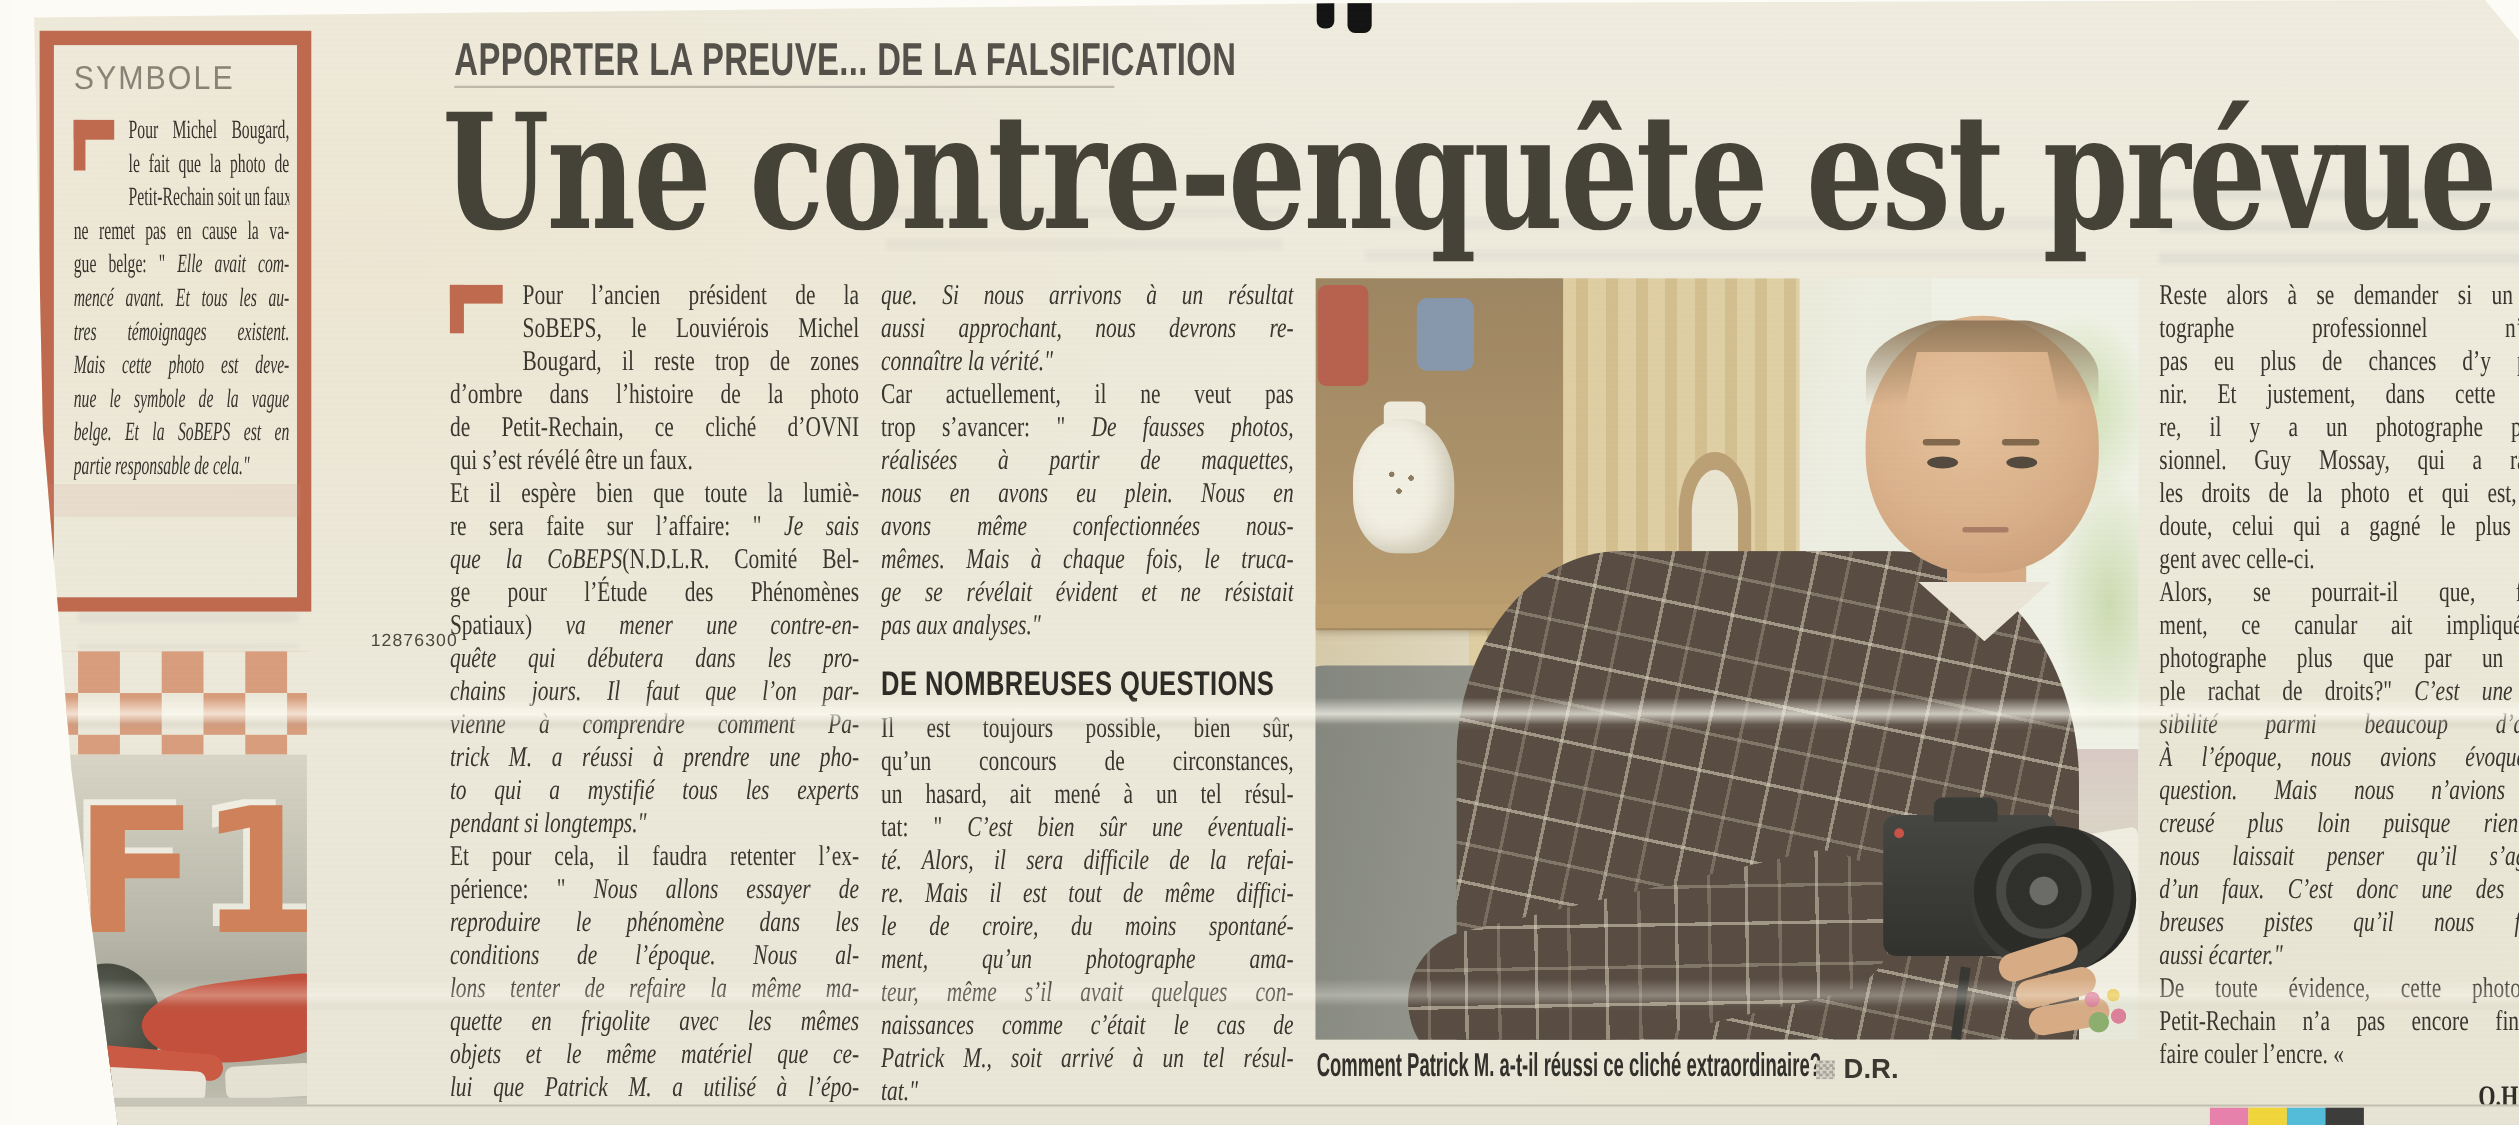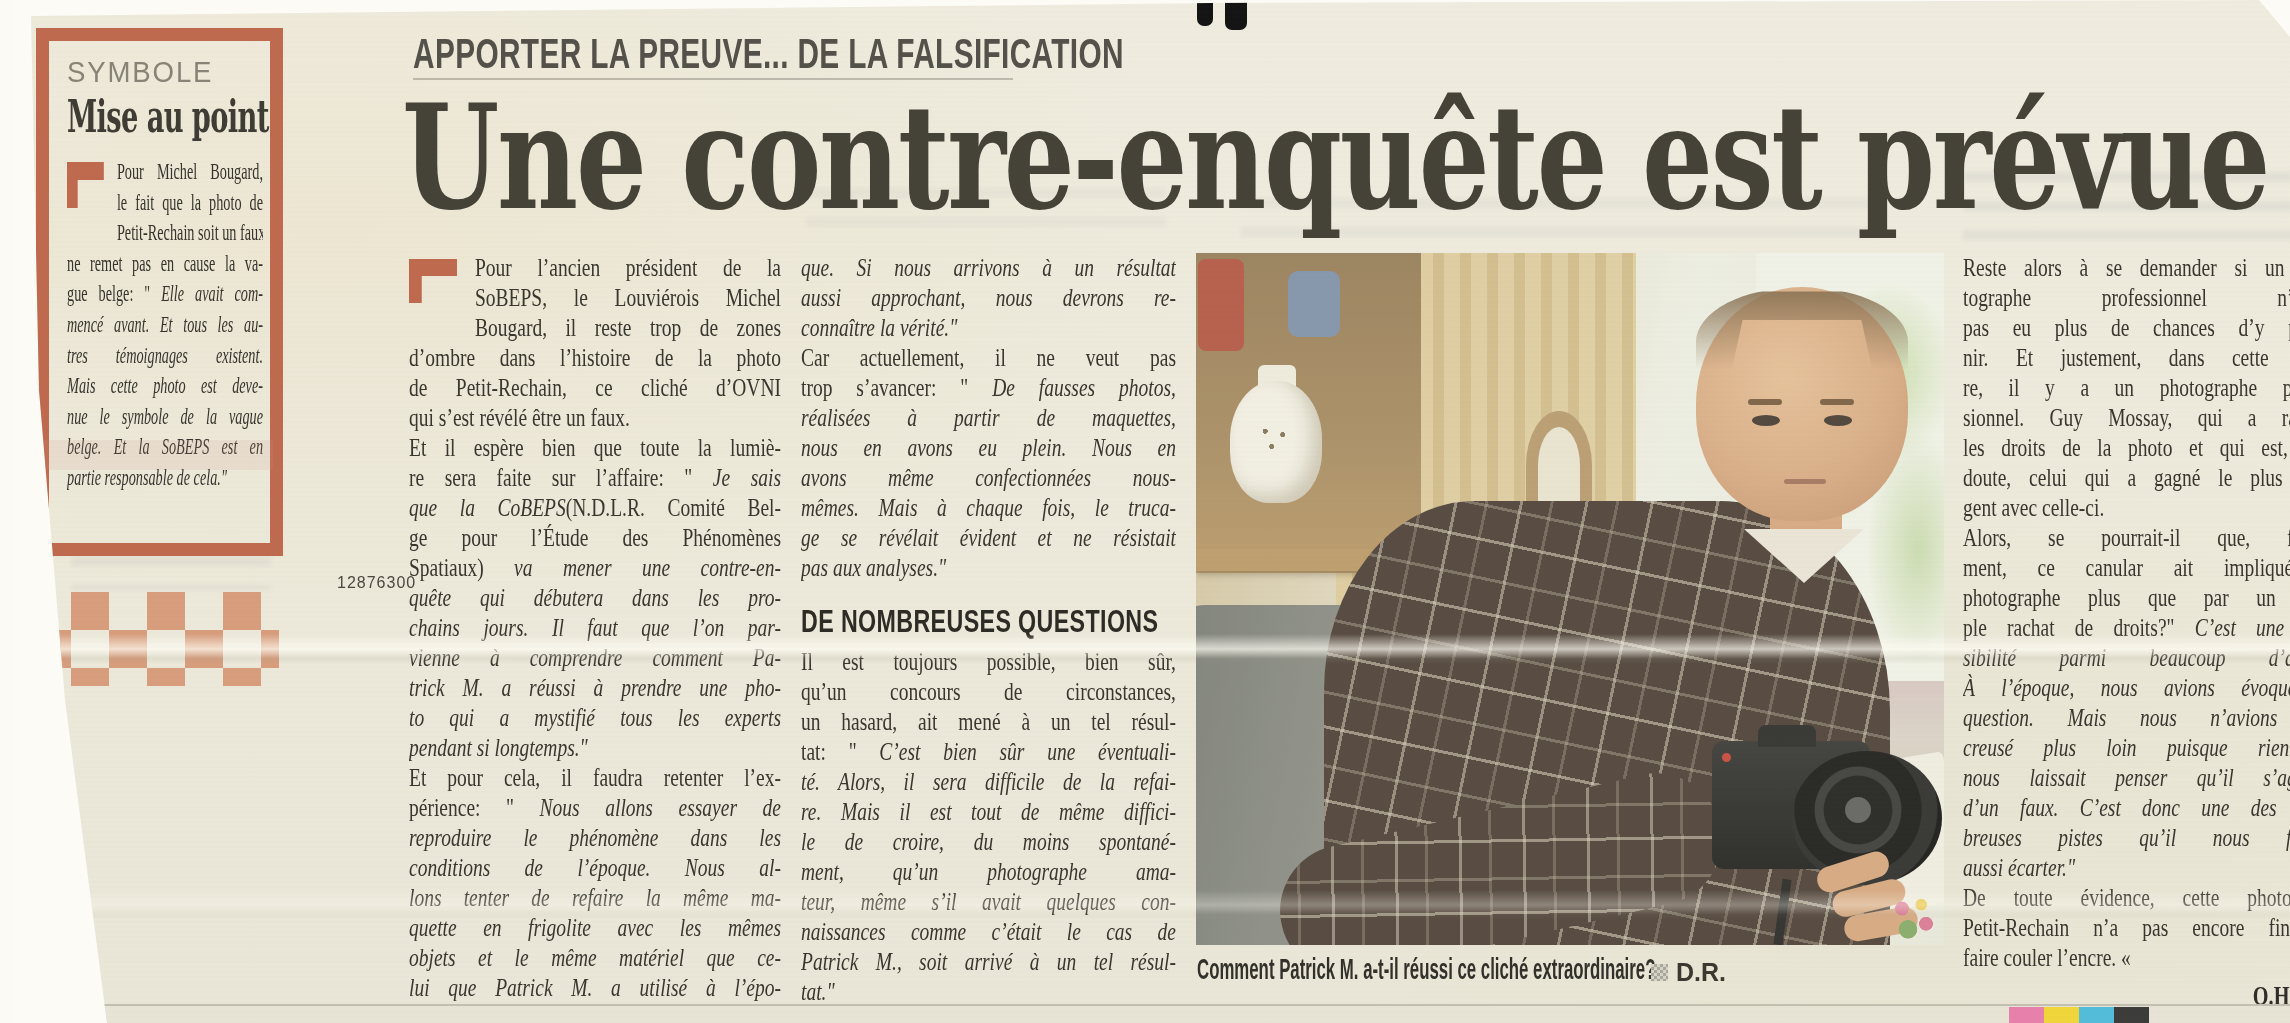--- a/index.html
+++ b/index.html
@@ -148,21 +148,20 @@
     <div class="abs ink-mark" style="left:1186px;top:0;width:16px;height:26px;"></div>
     <div class="abs ink-mark" style="left:1214px;top:0;width:22px;height:30px;"></div>
 
     <div class="abs ghost" style="left:1952px;top:172px;width:330px;height:76px;opacity:.5;"></div>
     <div class="abs ghost" style="left:1230px;top:198px;width:640px;height:50px;opacity:.35;"></div>
     <div class="abs ghost" style="left:795px;top:188px;width:360px;height:58px;opacity:.3;"></div>
     <div class="abs ghost" style="left:60px;top:556px;width:200px;height:34px;opacity:.4;"></div>
 
     <div id="sidebox" class="abs">
       <div><span id="sb-kicker">SYMBOLE</span></div>
-      <div><span id="sb-title">Mise au point</span></div>
       <div id="sb-body" class="scale-wrap">
         <div class="corner-glyph"></div>
         <div>
             <div class="bl"><span>Pour Michel Bougard,</span></div>
             <div class="bl"><span>le fait que la photo de</span></div>
             <div class="bl"><span>Petit-Rechain soit un faux</span></div>
             <div class="bl"><span>ne remet pas en cause la va-</span></div>
             <div class="bl"><span>gue belge: " </span><span class="it">Elle avait com-</span></div>
             <div class="bl"><span class="it">mencé avant. Et tous les au-</span></div>
             <div class="bl"><span class="it">tres témoignages existent.</span></div>
@@ -170,20 +169,30 @@
             <div class="bl"><span class="it">nue le symbole de la vague</span></div>
             <div class="bl"><span class="it">belge. Et la SoBEPS est en</span></div>
             <div class="bl end"><span class="it">partie responsable de cela."</span></div>
           </div>
       </div>
     </div>
     <div id="tint-band" class="abs"></div>
 
     <div id="ad-number" class="abs">12876300</div>
     <div id="ad-checker" class="abs"></div>
+    <div id="f1zone" class="abs">
+      <div id="f1text">F1</div>
+      <div class="f1-wheel"></div>
+      <div class="f1-body"></div>
+      <div class="f1-nose"></div>
+      <div class="f1-pod"></div>
+      <div class="f1-pod2"></div>
+      <div class="f1-wing"></div>
+      <div class="f1-shadow"></div>
+    </div>
 
     <div id="kicker" class="abs">APPORTER LA PREUVE... DE LA FALSIFICATION</div>
     <div id="kicker-rule" class="abs"></div>
     <div id="headline" class="abs">Une contre-enquête est prévue</div>
 
     <div id="col1" class="abs bodycol">
       <div class="col1-glyph"></div>
       <div>
           <div class="bl"><span>Pour l’ancien président de la</span></div>
           <div class="bl"><span>SoBEPS, le Louviérois Michel</span></div>

